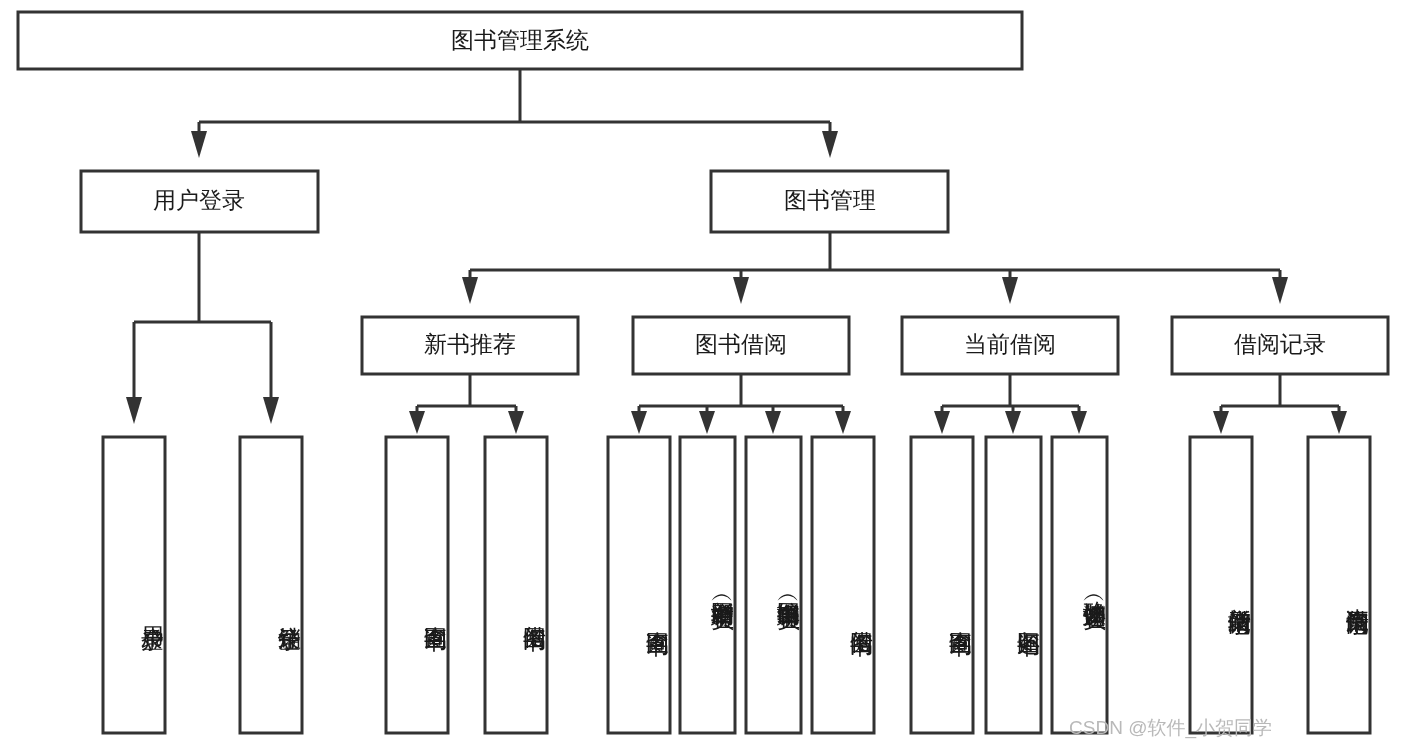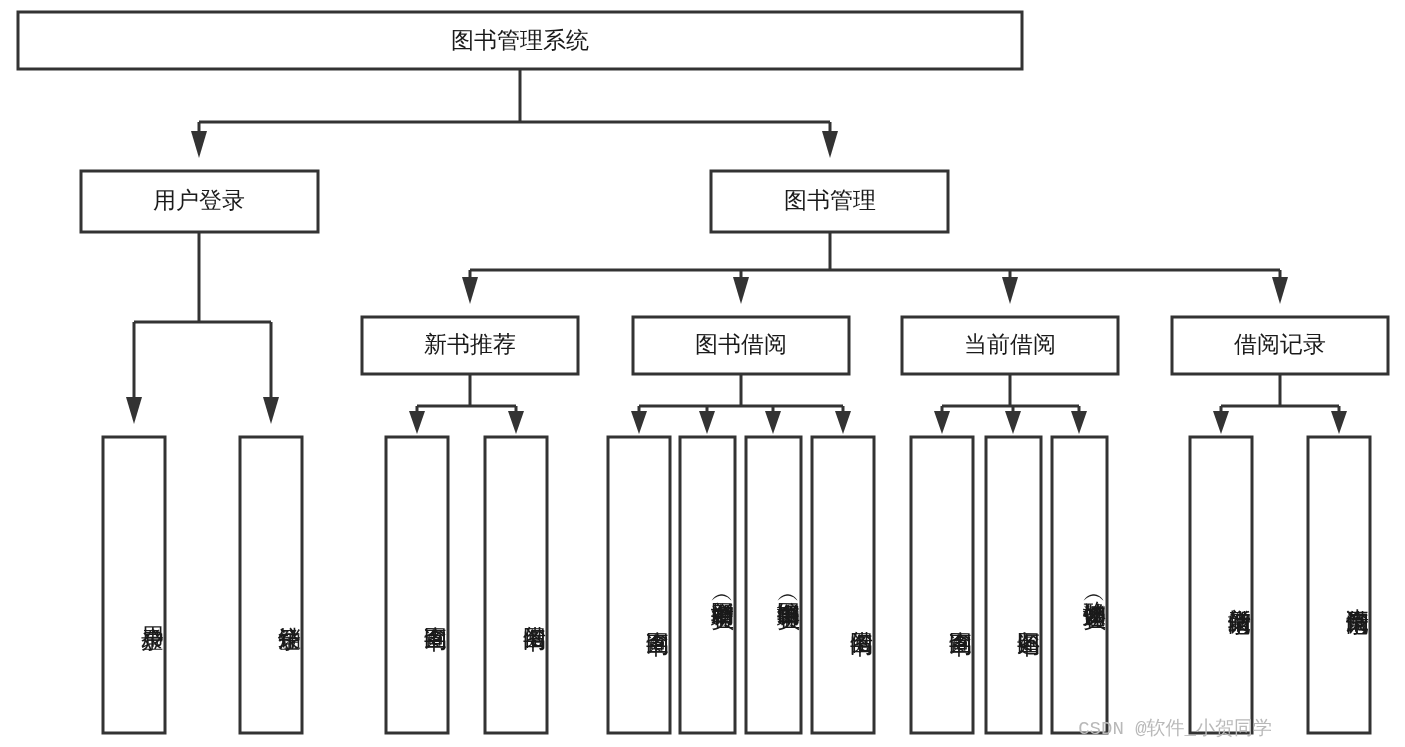--- a/index.html
+++ b/index.html
@@ -60,21 +60,21 @@
     display: flex;
     align-items: flex-start;
     justify-content: center;
     white-space: nowrap;
     user-select: none;
   }
   .watermark {
     position: absolute;
     right: 8px;
     bottom: 6px;
-    font-family: Liberation Mono, monospace;
+    font-family: Liberation Sans, sans-serif;
     font-size: 19px;
     color: #b9b9b9;
     white-space: nowrap;
     user-select: none;
   }
 </style>
 </head>
 <body>
 
 <div id="diagram-root">

